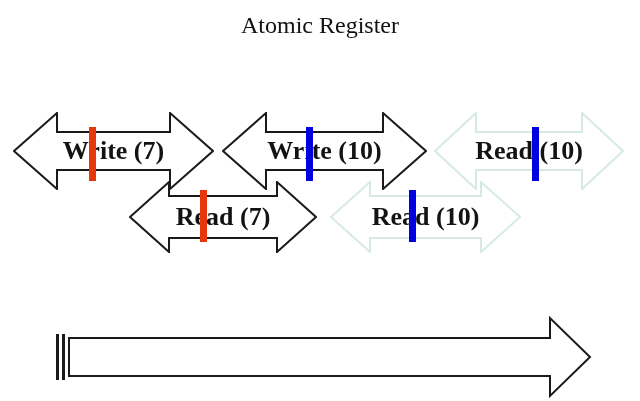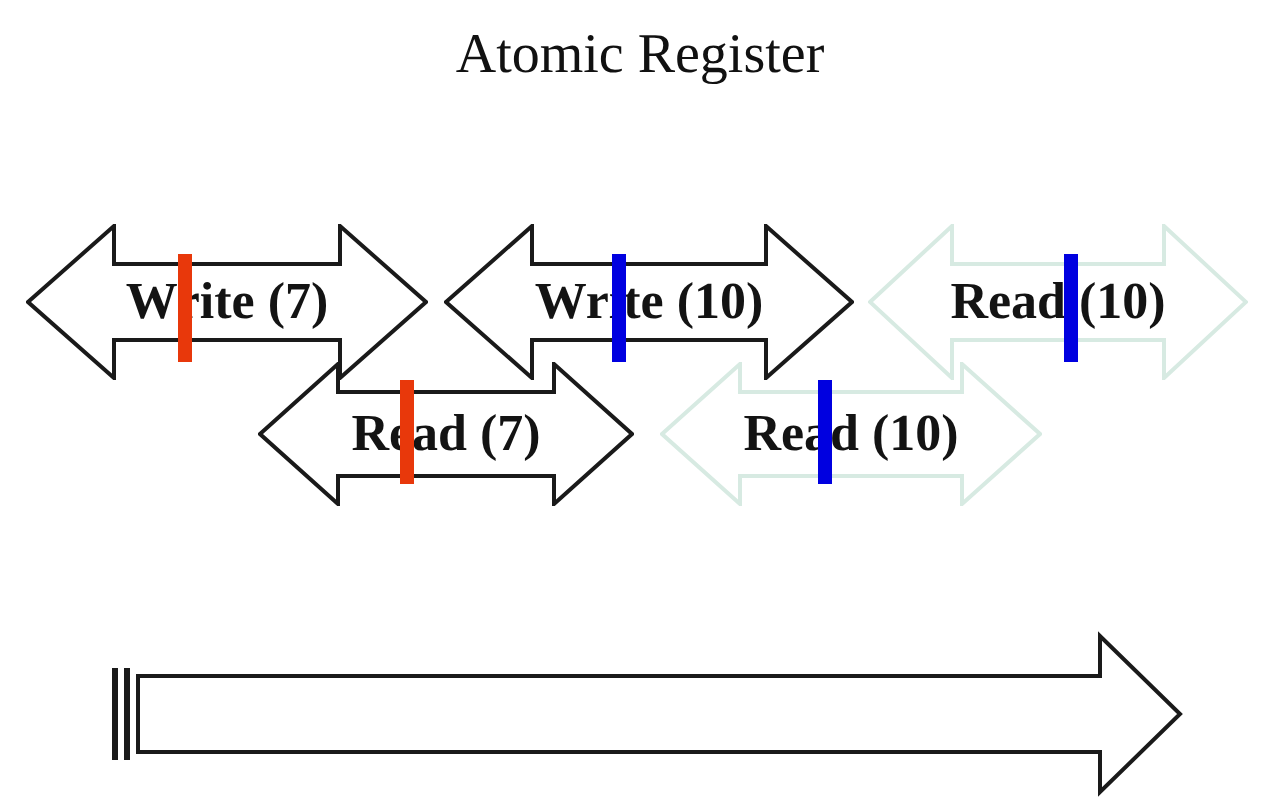--- a/index.html
+++ b/index.html
@@ -2,21 +2,21 @@
 <html><head>
 <meta charset="utf-8">
 <style>
   html,body{margin:0;padding:0;background:#fff;}
   #stage{
     position:relative;width:640px;height:401px;background:#ffffff;
     font-family:"Liberation Serif","DejaVu Serif",serif;overflow:hidden;
   }
   .title{
     position:absolute;left:0;top:12px;width:640px;text-align:center;
-    font-size:28px;color:#111;white-space:nowrap;
+    font-size:24px;color:#111;white-space:nowrap;
   }
   .dblarrow{position:absolute;}
   .dblarrow svg{position:absolute;left:0;top:0;z-index:0;}
   .dblarrow .label{
     position:absolute;left:0;top:0;right:0;bottom:0;z-index:1;
     display:flex;align-items:center;justify-content:center;
     font-weight:bold;font-size:26px;color:#131313;white-space:nowrap;
   }
   .tick{position:absolute;z-index:2;width:7px;}
   .row1 .tick{top:15px;height:54px;}

